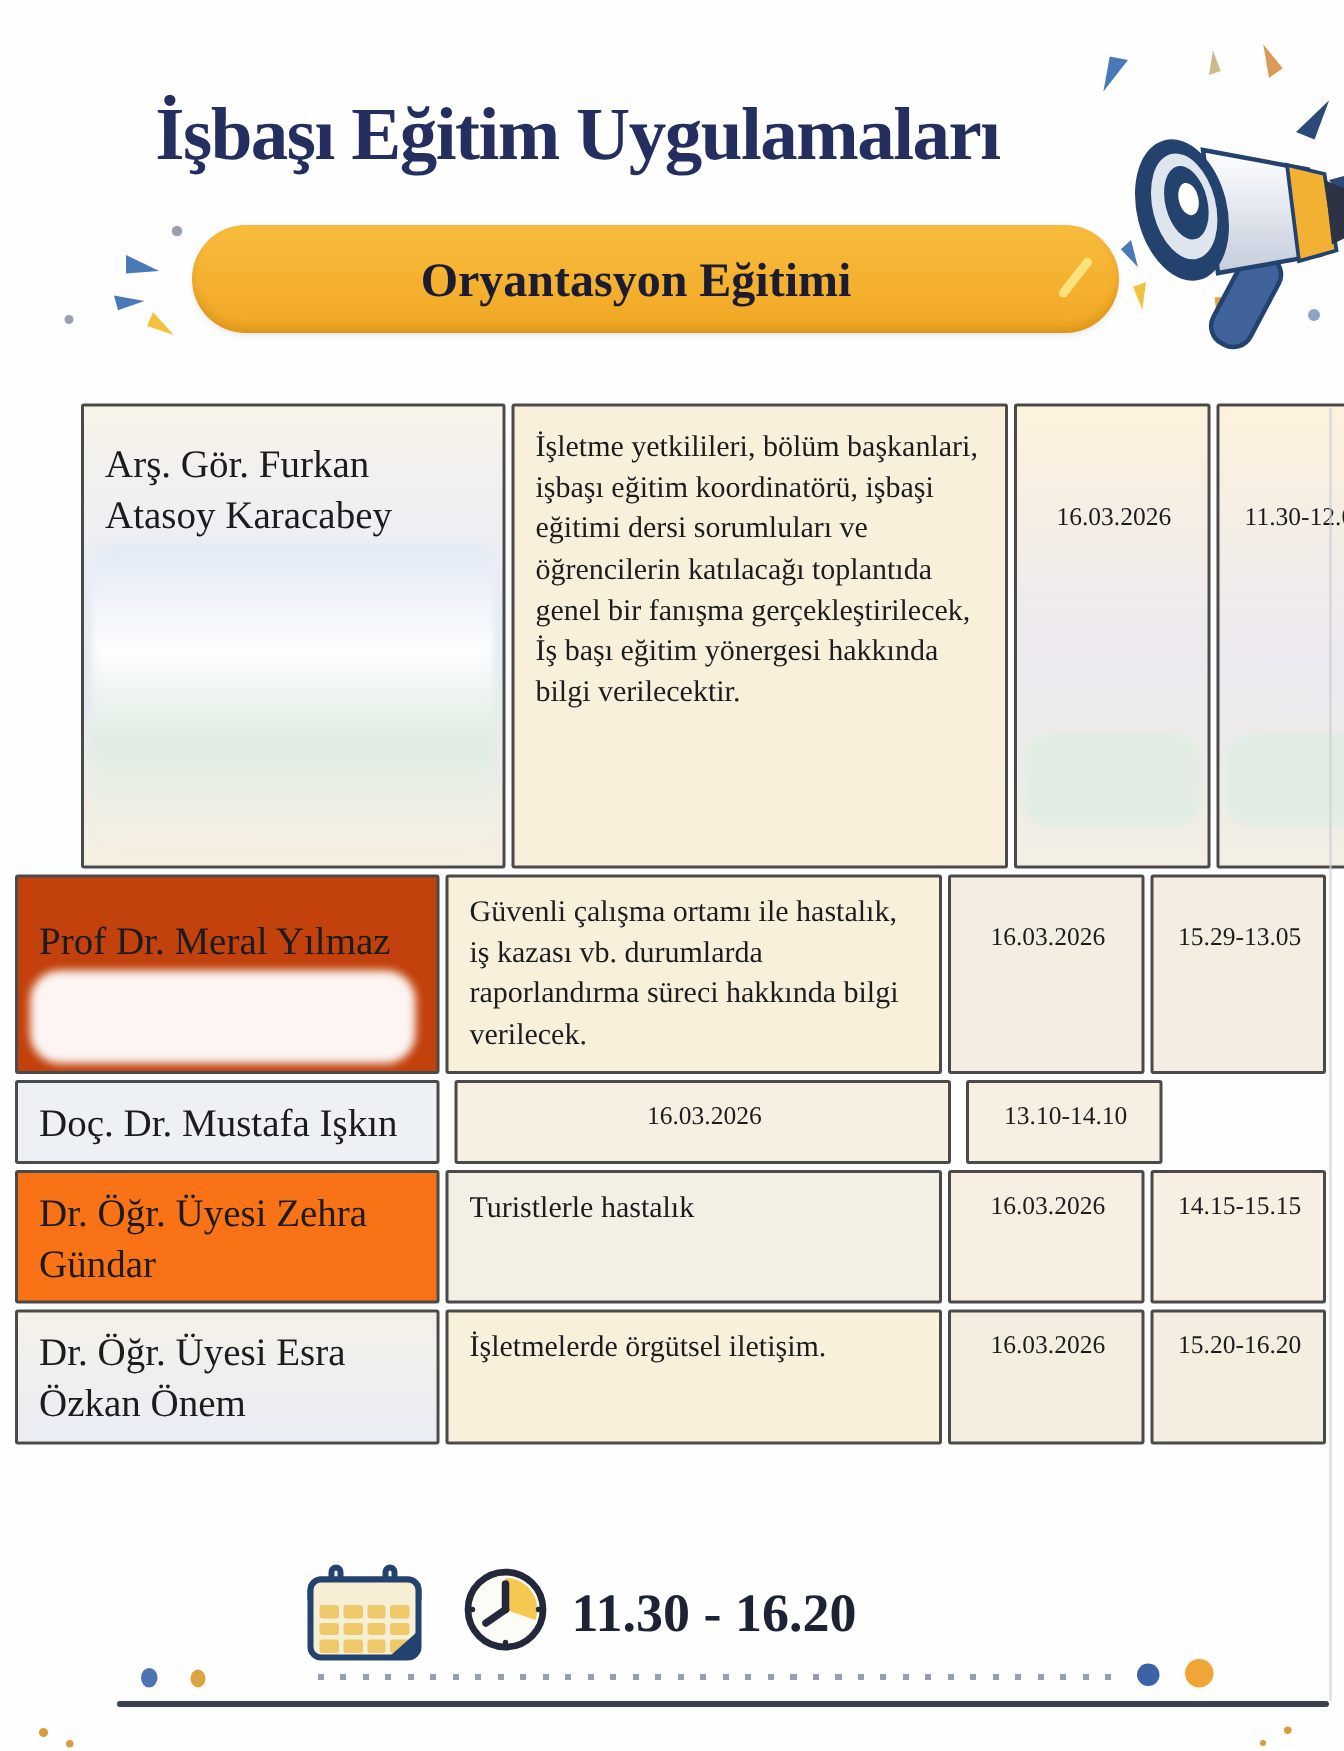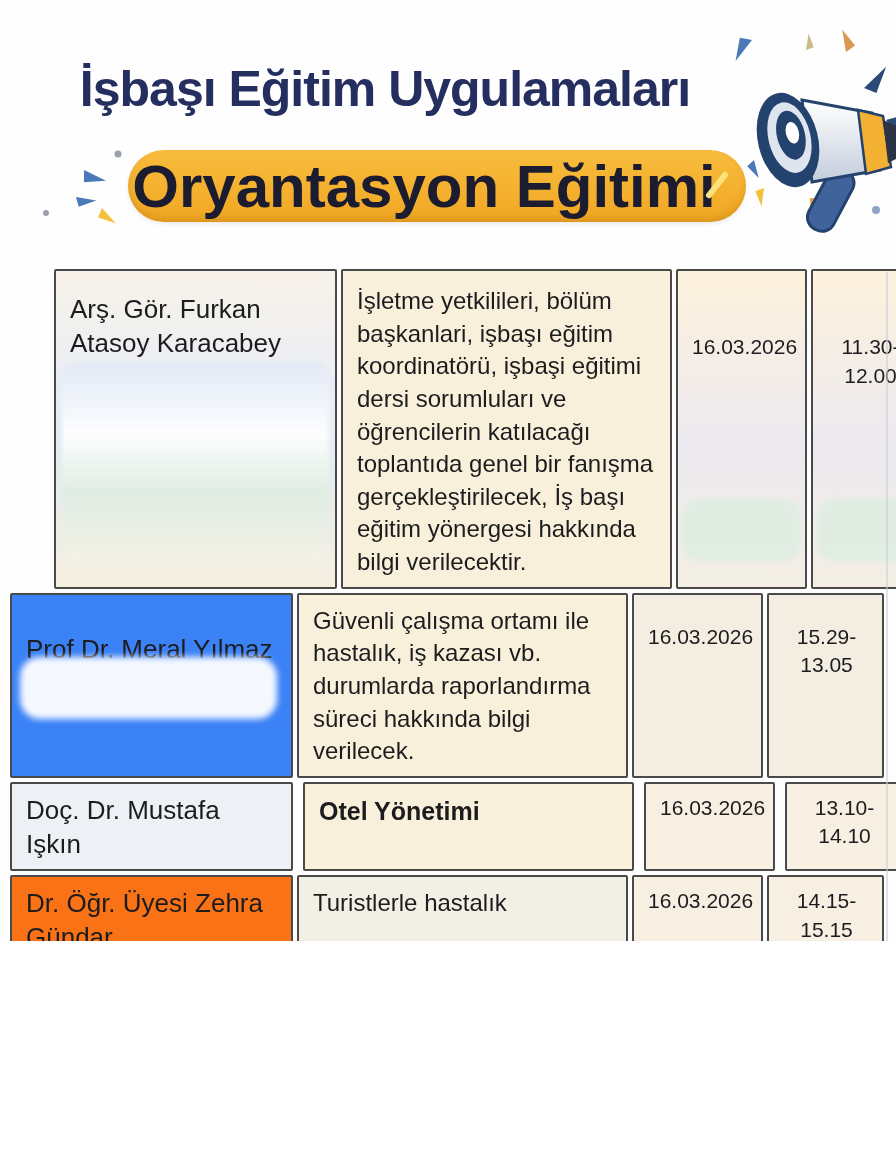--- a/index.html
+++ b/index.html
@@ -1,33 +1,33 @@
 <!DOCTYPE html>
 <html><head>
 <meta charset="utf-8">
 <style>
   html,body{margin:0;padding:0;}
   .page{
-    position:relative; width:896px; height:941px; overflow:hidden;
-    background:#fefefe; font-family:Liberation Sans, sans-serif;
+    position:relative; width:896px; height:1167px; overflow:hidden;
+    background:#fefefe; font-family:Liberation Serif, serif;
   }
   
   .main-title{
     position:absolute; left:0; top:60px; width:770px; text-align:center;
     font-size:50px; font-weight:bold; color:#242e5f; letter-spacing:-1px;
   }
   .badge-pill{
     position:absolute; left:128px; top:150px; width:618px; height:72px;
     border-radius:38px; background:linear-gradient(180deg,#f8bc3d 0%,#f5b02a 70%,#eda category 100%);
     background:linear-gradient(180deg,#f8bc3d,#f1a723);
     box-shadow:inset 0 -4px 6px rgba(160,100,0,.25), 0 2px 4px rgba(0,0,0,.08);
     display:flex; align-items:center; justify-content:center;
   }
   .badge-pill .badge-text{
-    font-size:60px; font-weight:bold; color:#1b1c30; letter-spacing:0;
+    font-size:32px; font-weight:bold; color:#1b1c30; letter-spacing:0;
     margin-right:26px;
   }
   .pencil-slash{
     position:absolute; right:26px; top:19px; width:6px; height:32px;
     background:#fbe27a; border-radius:3px; transform:rotate(38deg);
   }
   .decor-svg{position:absolute; left:0; top:0; pointer-events:none;}
   .megaphone{position:absolute; left:740px; top:40px; pointer-events:none;}
 
   
@@ -39,36 +39,36 @@
     background:#1b4570; color:#ffffff; font-weight:bold; font-size:27px; line-height:1.22;
     height:80px; display:flex; align-items:center; justify-content:center; text-align:center;
     border-radius:4px; padding:0 10px; box-sizing:border-box;
   }
   .thead .hcell:first-child{border-top-left-radius:12px;}
   .thead .hcell:last-child{border-top-right-radius:12px;}
   .table-row{margin-top:4px;}
   .cell{
     position:relative; border:2px solid #4a4a4a; border-radius:2px;
     box-sizing:border-box; padding:10px 12px 8px 14px;
-    font-size:24px; color:#1c1c1e; line-height:1.36; overflow:hidden;
+    font-size:20px; color:#1c1c1e; line-height:1.36; overflow:hidden;
   }
   .c-instructor{font-size:26px; line-height:1.3; background:#eef1f6;}
   .c-topic{background:#f9f0dc;}
-  .c-date,.c-time{text-align:center; font-size:21px; background:#f7efe1;}
+  .c-date,.c-time{text-align:center; font-size:17px; background:#f7efe1;}
   
   .table-row:nth-of-type(1){min-height:310px;padding-left:44px;}
   .table-row:nth-of-type(2){min-height:133px;}
   .table-row:nth-of-type(3){min-height:55px;gap:10px;}
   .table-row:nth-of-type(4){min-height:81px;}
   .table-row:nth-of-type(5){min-height:80px;}
   .table-row:nth-of-type(1) .c-instructor{background:linear-gradient(180deg,#f8f3e9 0%,#e9edf6 38%,#e4ecf0 60%,#f6efe0 100%); padding-top:22px;}
   .table-row:nth-of-type(1) .c-topic{padding-top:14px;}
   .table-row:nth-of-type(1) .c-date,
   .table-row:nth-of-type(1) .c-time{background:linear-gradient(180deg,#fdf2dc 0%,#ece9f0 55%,#f3efe4 100%); padding-top:62px;}
-  .table-row:nth-of-type(2) .c-instructor{background:#3b82f6; padding-top:38px;}
+  .table-row:nth-of-type(2) .c-instructor{background:#c2410c; padding-top:26px;}
   .table-row:nth-of-type(2) .c-date,
   .table-row:nth-of-type(2) .c-time{padding-top:28px; background:#f4eee2;}
   .table-row:nth-of-type(3) .c-instructor{background:#edf0f5;}
   .table-row:nth-of-type(3) .c-topic{font-weight:bold; font-size:25px;}
   .table-row:nth-of-type(4) .c-instructor{background:#f97316;}
   .table-row:nth-of-type(4) .c-topic{background:#f2efe4;}
   .table-row:nth-of-type(5) .c-instructor{background:linear-gradient(180deg,#f5f1e8,#e9edf4);}
   .table-row:nth-of-type(5) .c-date,
   .table-row:nth-of-type(5) .c-time{background:#f4eee0;}
   
@@ -223,23 +223,20 @@
         <span>15.29-13.05</span>
         
       </div>
     </div>
 
     <div class="table-row">
       <div class="cell c-instructor">
         <span>Doç. Dr. Mustafa Işkın</span>
         
       </div>
-      <div class="cell c-topic">
-        <span>Otel Yönetimi</span>
-      </div>
       <div class="cell c-date">
         <span>16.03.2026</span>
         
       </div>
       <div class="cell c-time">
         <span>13.10-14.10</span>
         
       </div>
     </div>
 

